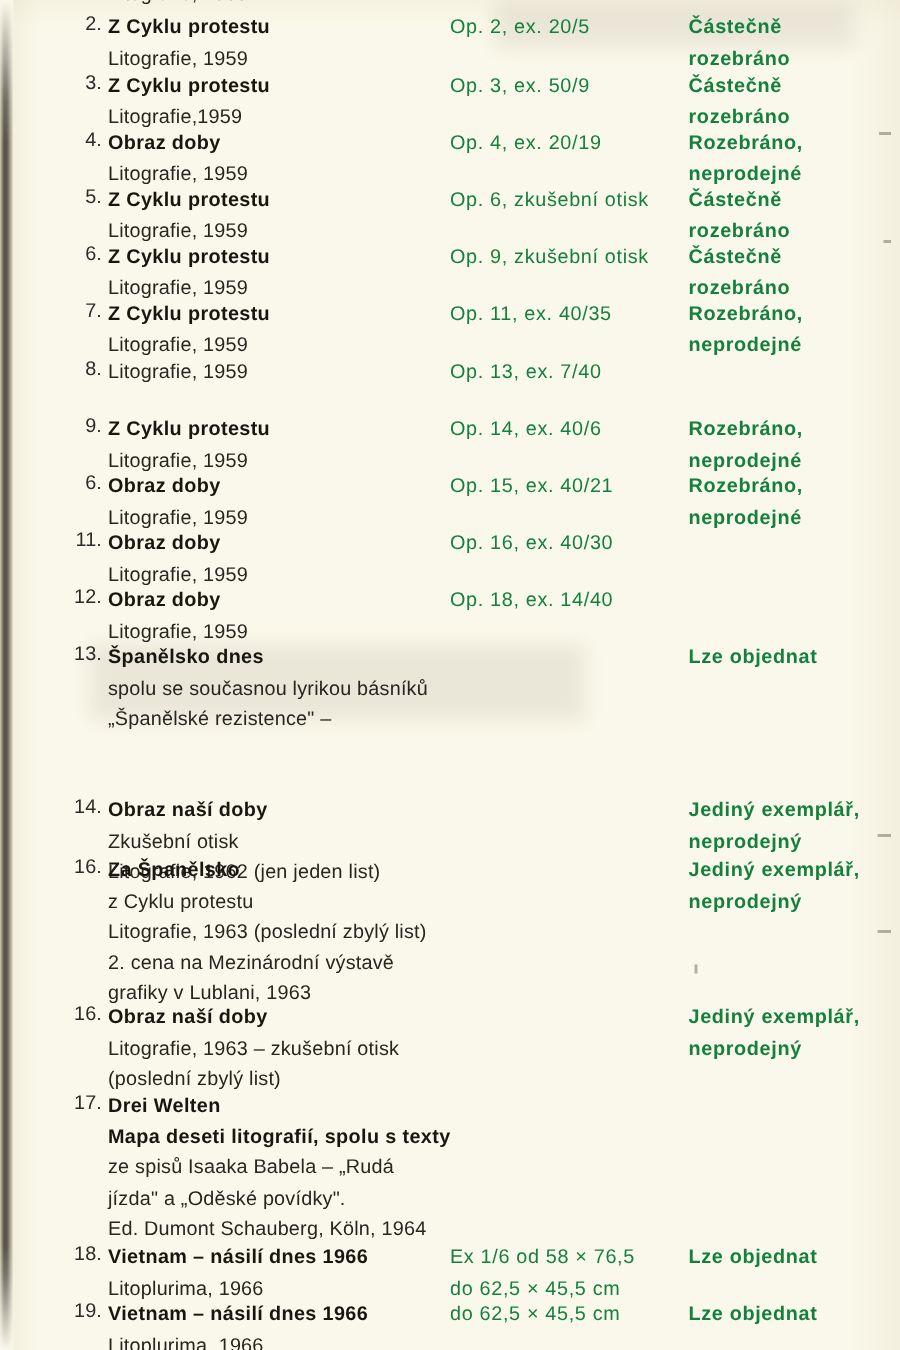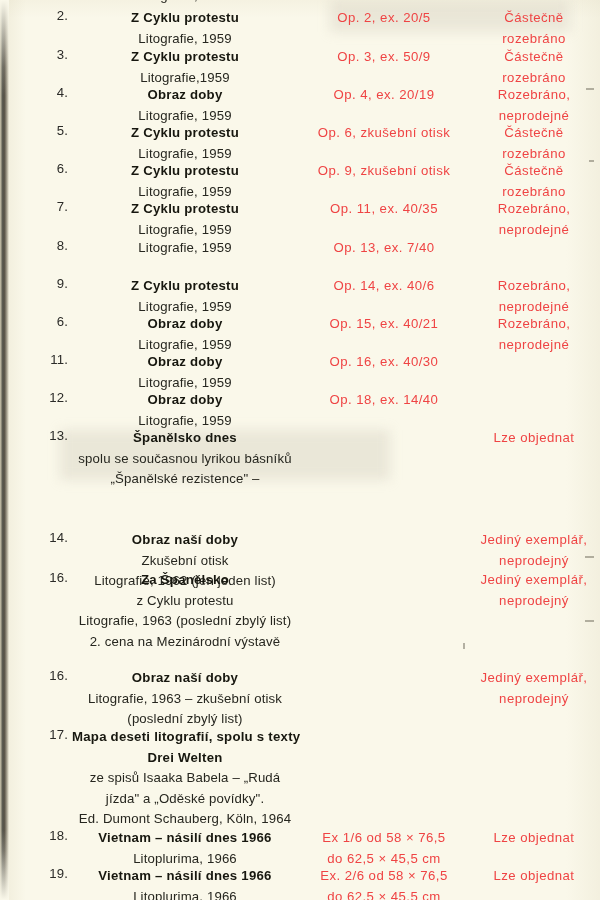--- a/index.html
+++ b/index.html
@@ -92,50 +92,49 @@
     text-align: right;
     font-size: 13.2px;
     color: #2b2b28;
     letter-spacing: 0.1px;
   }
 
   .col-title {
     position: absolute;
     left: 72px;
     width: 226px;
-    text-align: center;
   }
   .col-op {
     position: absolute;
     left: 300px;
     width: 168px;
   }
   .col-status {
     position: absolute;
-    left: 472px;
+    left: 459px;
     width: 124px;
+    font-weight: bold;
   }
 
   .line {
     font-size: 13.2px;
     line-height: 20.5px;
     color: #26261f;
     white-space: nowrap;
     letter-spacing: 0.15px;
   }
   .line.b {
     font-weight: bold;
     letter-spacing: 0.25px;
     color: #17170f;
   }
   .col-op .line,
   .col-status .line {
-    color: #ef4444;
+    color: #15803d;
     letter-spacing: 0.45px;
-    text-align: center;
   }
 </style>
 </head>
 <body>
 
 <div id="page">
 
   <div id="paper-tone"></div>
 
   <div class="smudge" style="left:60px;top:430px;width:330px;height:50px;"></div>
@@ -318,20 +317,21 @@
           <div class="line">neprodejný</div>
         </div>
       </div>
       <div class="entry" style="top: 570px;">
         <div class="num">16.</div>
         <div class="col-title">
           <div class="line b">Za Španělsko</div>
           <div class="line">z Cyklu protestu</div>
           <div class="line">Litografie, 1963 (poslední zbylý list)</div>
           <div class="line">2. cena na Mezinárodní výstavě</div>
+          <div class="line">grafiky v Lublani, 1963</div>
         </div>
         <div class="col-status">
           <div class="line">Jediný exemplář,</div>
           <div class="line">neprodejný</div>
         </div>
       </div>
       <div class="entry" style="top: 668px;">
         <div class="num">16.</div>
         <div class="col-title">
           <div class="line b">Obraz naší doby</div>
@@ -339,22 +339,22 @@
           <div class="line">(poslední zbylý list)</div>
         </div>
         <div class="col-status">
           <div class="line">Jediný exemplář,</div>
           <div class="line">neprodejný</div>
         </div>
       </div>
       <div class="entry" style="top: 727px;">
         <div class="num">17.</div>
         <div class="col-title">
+          <div class="line b">Drei Welten</div>
           <div class="line b">Mapa deseti litografií, spolu s texty</div>
-          <div class="line b">Drei Welten</div>
           <div class="line">ze spisů Isaaka Babela – „Rudá</div>
           <div class="line">jízda" a „Oděské povídky".</div>
           <div class="line">Ed. Dumont Schauberg, Köln, 1964</div>
         </div>
       </div>
       <div class="entry" style="top: 828px;">
         <div class="num">18.</div>
         <div class="col-title">
           <div class="line b">Vietnam – násilí dnes 1966</div>
           <div class="line">Litoplurima, 1966</div>
@@ -367,21 +367,20 @@
           <div class="line">Lze objednat</div>
         </div>
       </div>
       <div class="entry" style="top: 866px;">
         <div class="num">19.</div>
         <div class="col-title">
           <div class="line b">Vietnam – násilí dnes 1966</div>
           <div class="line">Litoplurima, 1966</div>
         </div>
         <div class="col-op">
-          <div class="line">Ex. 2/6 od 58 × 76,5</div>
           <div class="line">do 62,5 × 45,5 cm</div>
         </div>
         <div class="col-status">
           <div class="line">Lze objednat</div>
         </div>
       </div>
     </div>
 
   <div id="gutter-shadow"></div>
   <div id="gutter-fade-top"></div>

